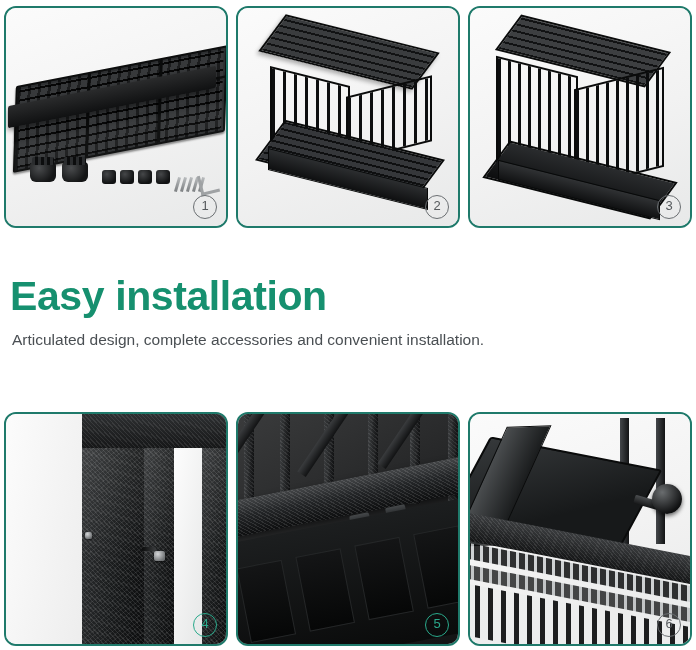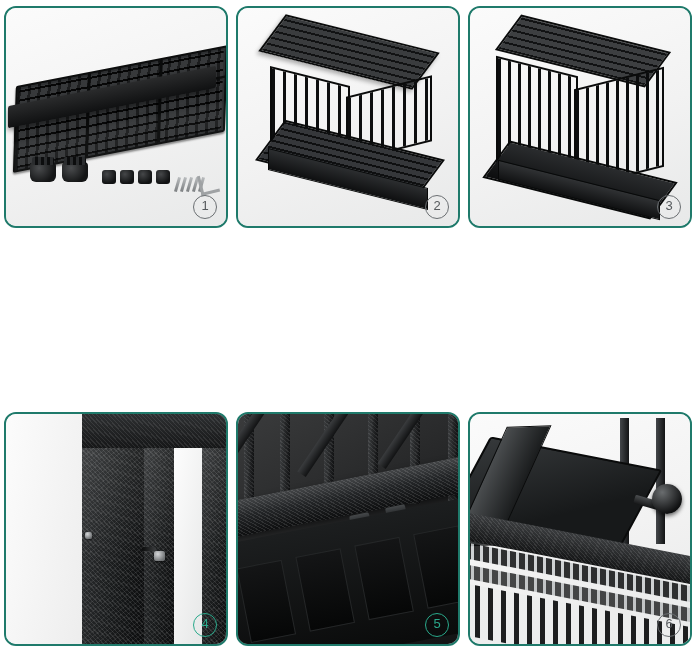--- a/index.html
+++ b/index.html
@@ -446,20 +446,22 @@
         <div class="p3-body-l"></div>
         <div class="p3-body-r"></div>
         <div class="p3-floor"></div>
         <div class="p3-tray"></div>
       </div>
       <div class="badge">3</div>
     </div>
   </div>
 
   <div class="headline-block">
+    <h1 class="headline">Easy installation</h1>
+    <p class="subhead">Articulated design, complete accessories and convenient installation.</p>
   </div>
 
   <div class="panel-row row-bottom">
 
     <div class="panel">
       <div class="scene">
         <div class="p4-wall"></div>
         <div class="p4-post main"></div>
         <div class="p4-post mid"></div>
         <div class="p4-gap g1"></div>

